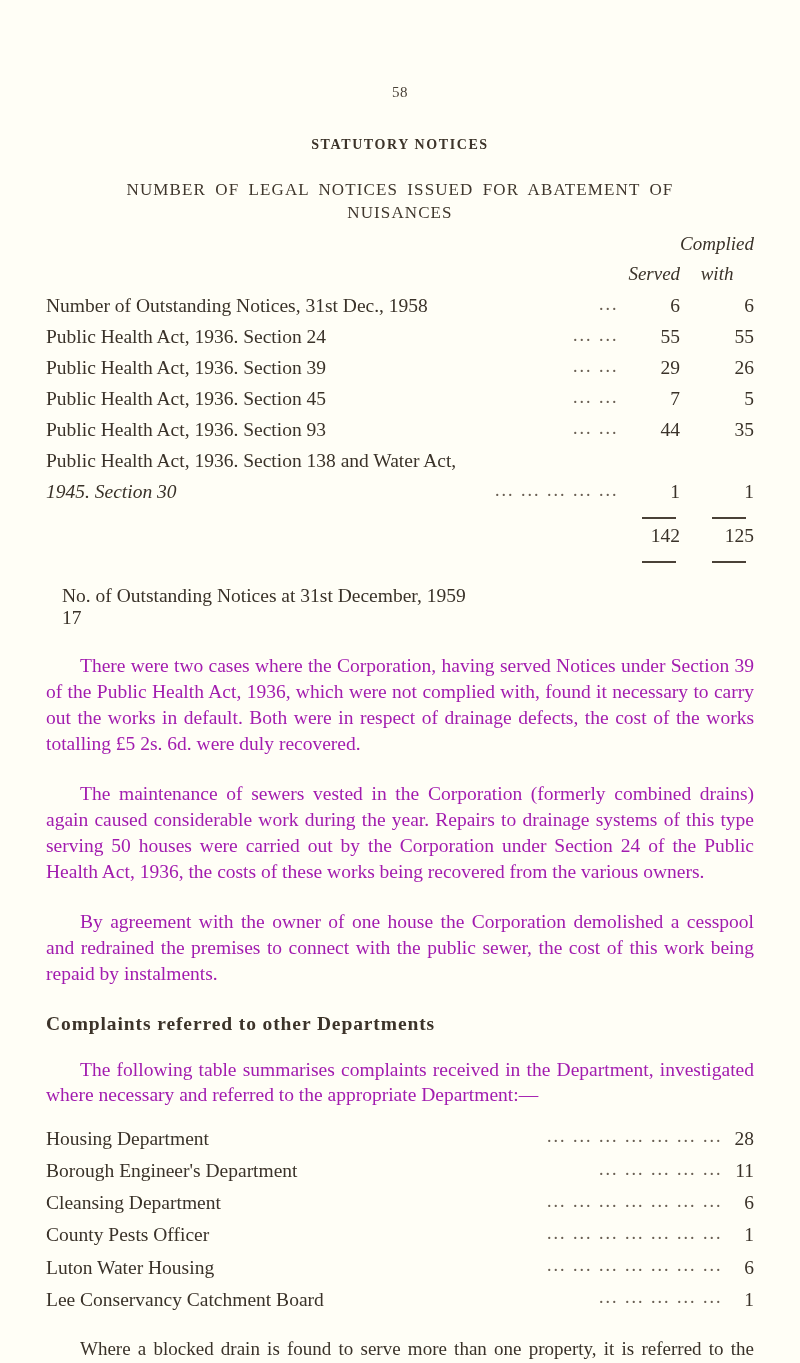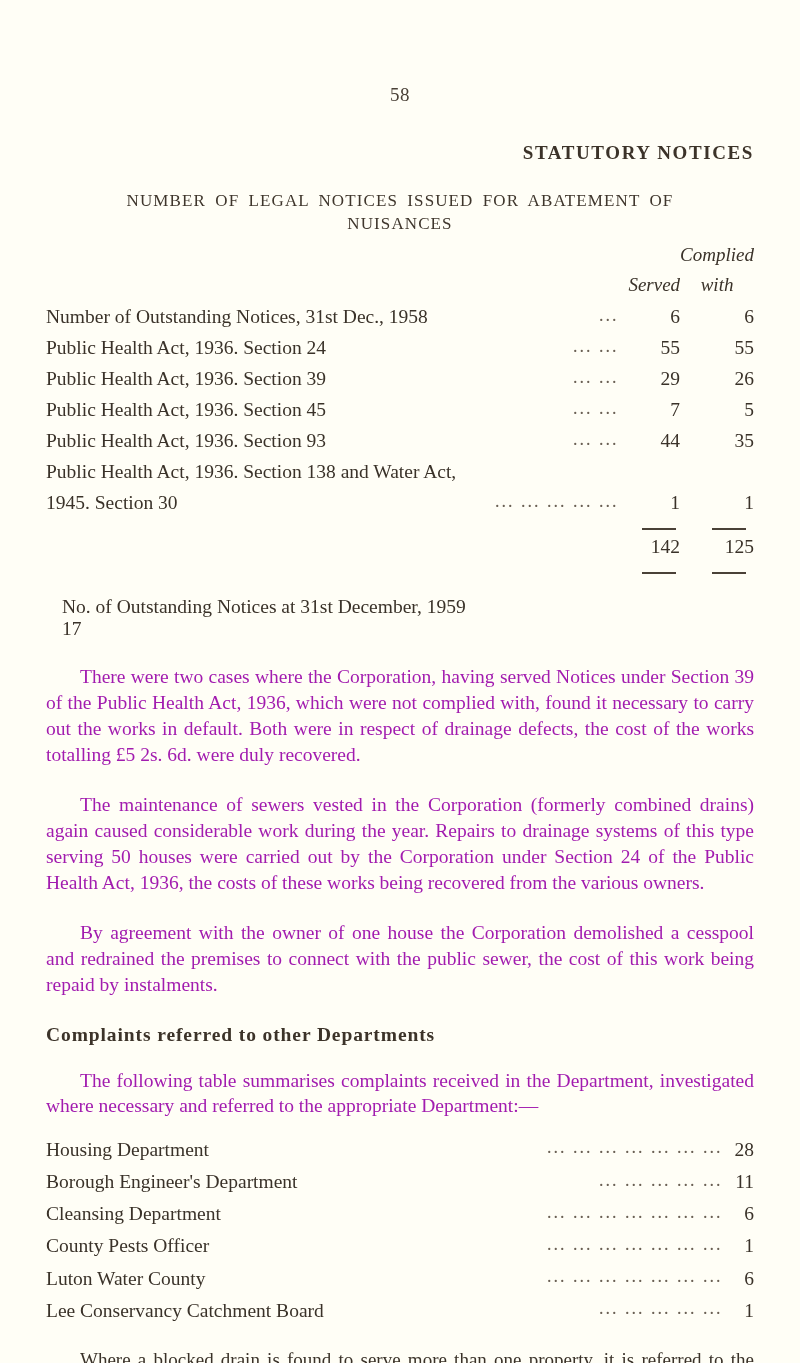--- a/index.html
+++ b/index.html
@@ -16,28 +16,28 @@
   }
   .page {
     position: relative;
     width: 800px;
     height: 1363px;
     box-sizing: border-box;
     padding: 84px 46px 20px 46px;
   }
   .folio {
     text-align: center;
-    font-size: 19px;
+    font-size: 15px;
     color: #4a4137;
     letter-spacing: 0.5px;
     margin: 0 0 36px 0;
   }
   .title {
-    text-align: right;
-    font-size: 19px;
+    text-align: center;
+    font-size: 14px;
     font-weight: bold;
     letter-spacing: 1.6px;
     color: #3c3329;
     margin: 0 0 26px 0;
   }
   .subtitle {
     text-align: center;
     font-size: 17px;
     letter-spacing: 1.1px;
     color: #3f362c;
@@ -89,21 +89,21 @@
     padding-right: 10px !important;
     padding-bottom: 3px !important;
   }
   td.num {
     text-align: right;
     white-space: nowrap;
     width: 62px;
     padding-left: 14px !important;
   }
   td.num.second { width: 74px; }
-  .indent2 { padding-left: 34px; }
+  .indent2 { padding-left: 34px; font-style: italic; }
 
   .rule-cell { padding: 0 !important; height: 12px; }
   .rule-cell .rule {
     width: 34px;
     height: 2px;
     background: #4a4137;
     margin-left: auto;
     margin-right: 4px;
   }
   .rule-cell.second .rule { margin-right: 8px; }
@@ -310,21 +310,21 @@
         <td class="dlabel">Cleansing Department</td>
         <td class="dleaders">...      ...      ...      ...      ...      ...      ...</td>
         <td class="dnum">6</td>
       </tr>
       <tr>
         <td class="dlabel">County Pests Officer</td>
         <td class="dleaders">...      ...      ...      ...      ...      ...      ...</td>
         <td class="dnum">1</td>
       </tr>
       <tr>
-        <td class="dlabel">Luton Water County</td>
+        <td class="dlabel">Luton Water Housing</td>
         <td class="dleaders">...      ...      ...      ...      ...      ...      ...</td>
         <td class="dnum">6</td>
       </tr>
       <tr>
         <td class="dlabel">Lee Conservancy Catchment Board</td>
         <td class="dleaders">...      ...      ...      ...      ...</td>
         <td class="dnum">1</td>
       </tr>
     </tbody>
   </table>

